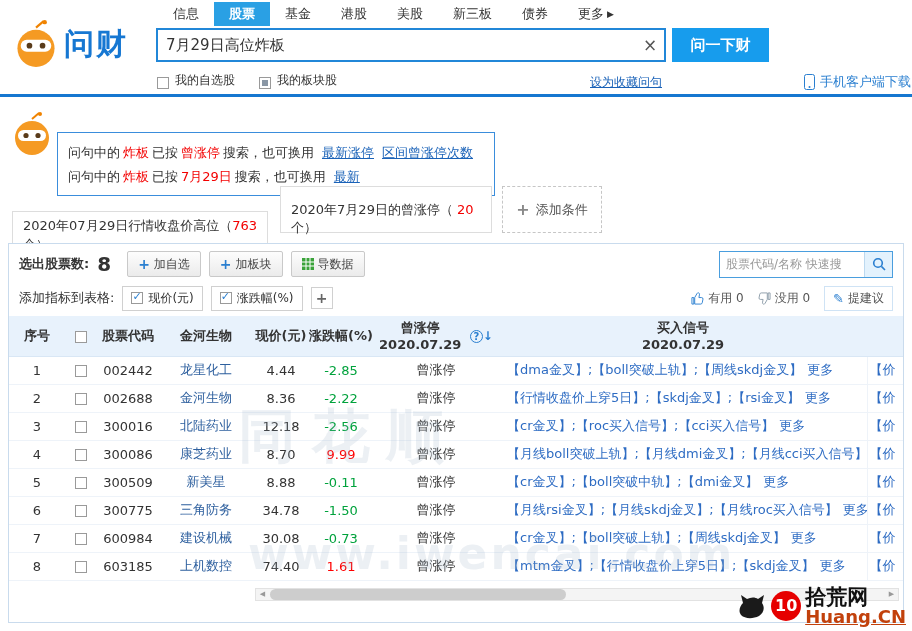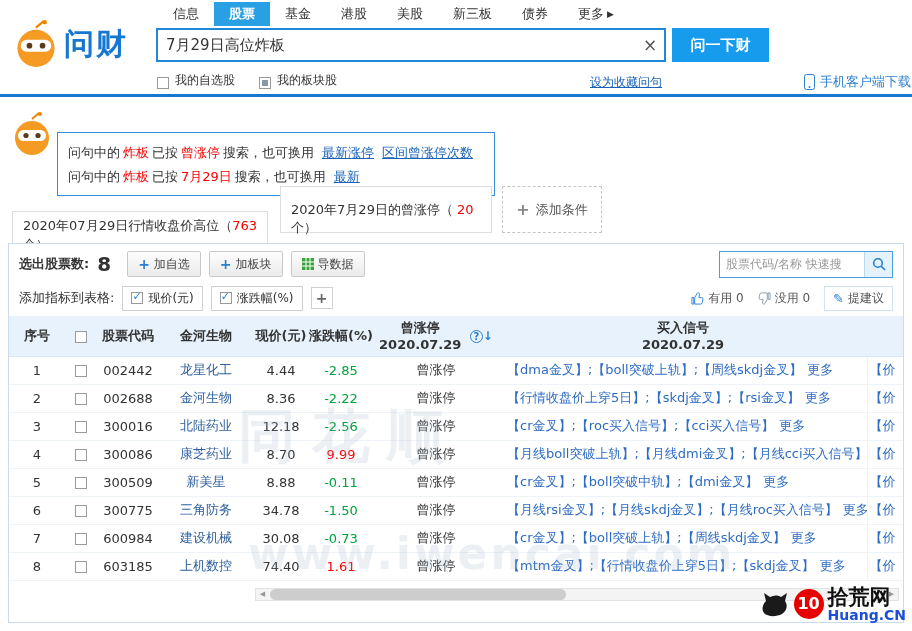--- a/index.html
+++ b/index.html
@@ -82,21 +82,21 @@
   .harrow{position:absolute;top:0;width:13px;height:11px;color:#999;font-size:7px;line-height:11px;text-align:center;cursor:pointer;}
   .harrow.l{left:0;} .harrow.r{right:0;}
 
   
   .wm1{position:absolute;left:238px;top:398px;font-size:58px;font-weight:bold;color:rgba(160,180,200,.20);letter-spacing:16px;pointer-events:none;}
   .wm2{position:absolute;left:248px;top:528px;font-size:44px;font-weight:bold;color:rgba(160,180,200,.20);letter-spacing:3px;pointer-events:none;}
   .site-logo{position:absolute;right:6px;top:586px;display:flex;align-items:center;gap:4px;background:transparent;}
   .ten{width:30px;height:30px;background:#e60000;color:#fff;border-radius:50%;font-weight:bold;font-size:16px;line-height:30px;text-align:center;}
   .slg-col{display:flex;flex-direction:column;line-height:1.05;}
   .sname{font-size:21px;font-weight:bold;color:#111;}
-  .ssite{font-size:14px;font-weight:bold;color:#1d4ed8;}
+  .ssite{font-size:18px;font-weight:bold;color:#c2410c;text-decoration:underline;}
 </style>
 </head>
 <body>
 
 <div class="topbar">
   <div class="logo">
     <svg class="robot-svg" width="44" height="48" viewBox="0 0 40 44">
       <line x1="20" y1="7" x2="27" y2="1" stroke="#f08300" stroke-width="2"></line>
       <circle cx="28" cy="2" r="2" fill="#f08300"></circle>
       <circle cx="20" cy="26" r="17" fill="#f59a23"></circle>

